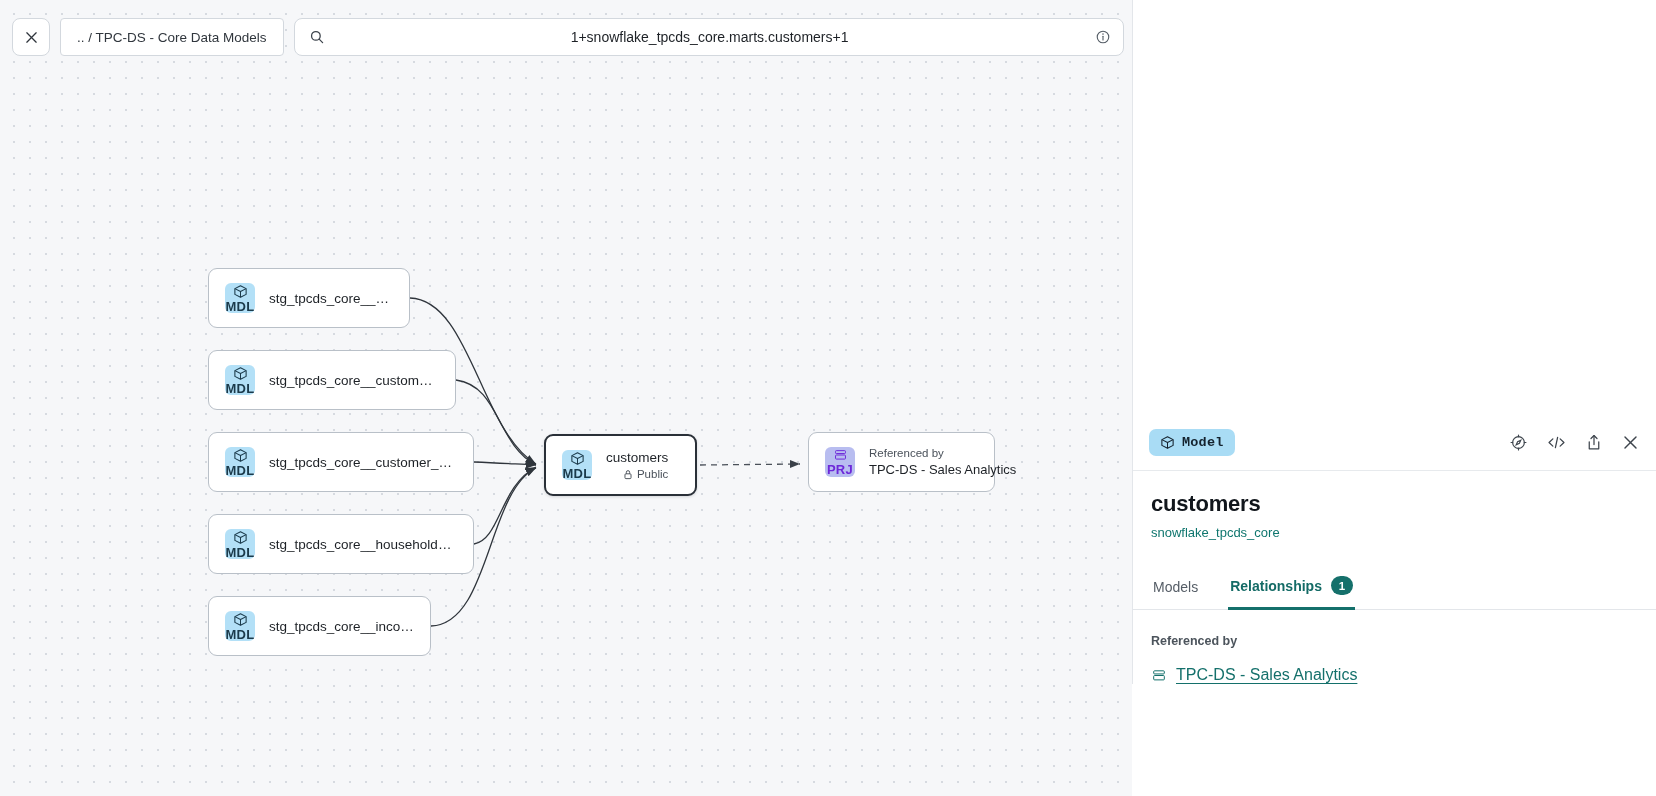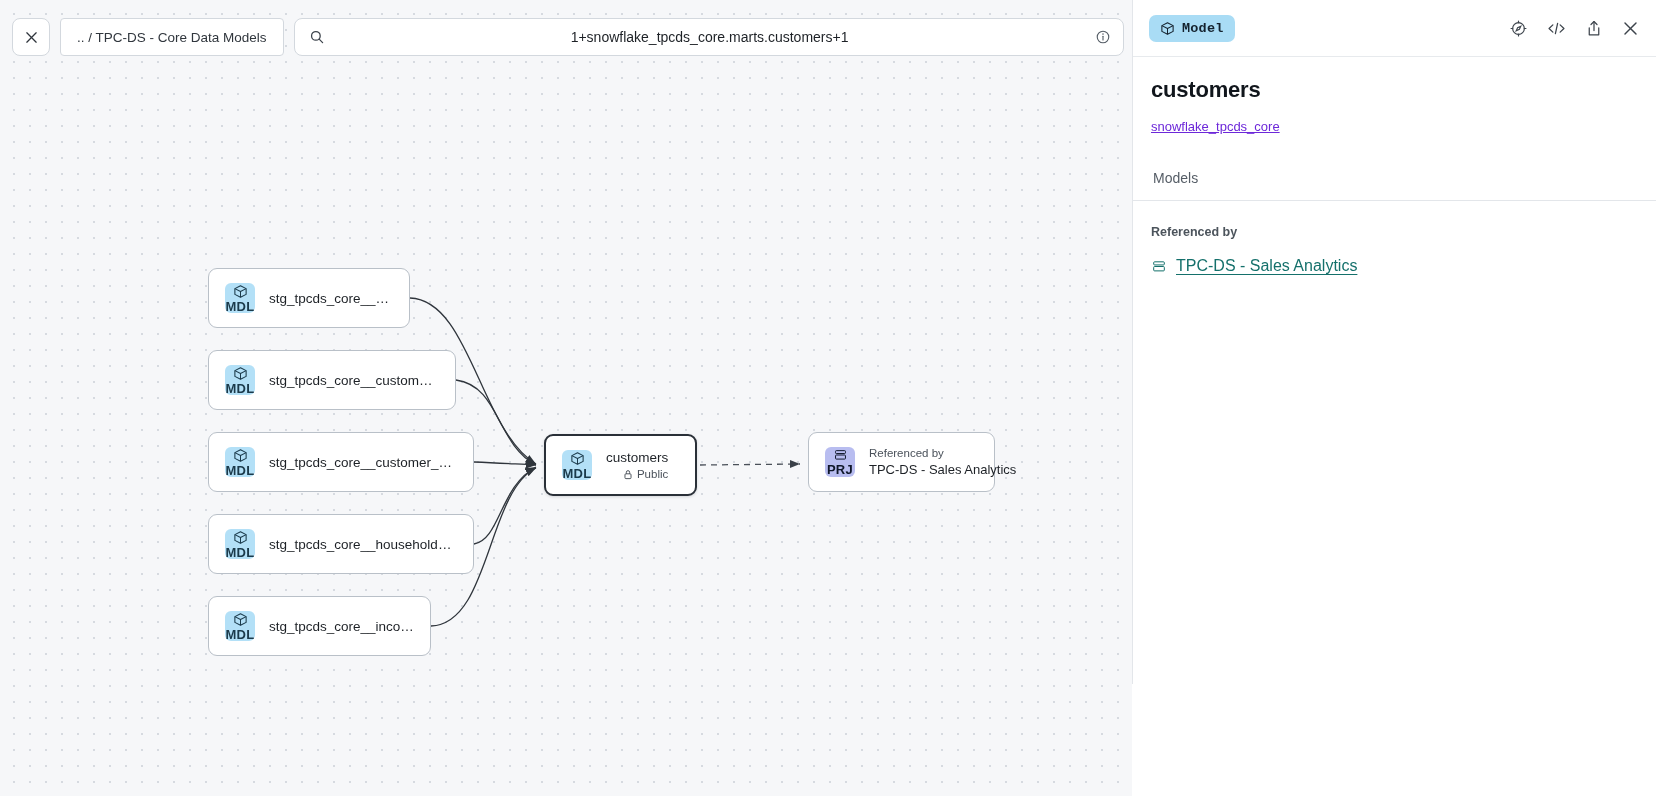--- a/index.html
+++ b/index.html
@@ -107,21 +107,21 @@
     width: 30px; height: 30px;
     border-radius: 6px;
     display: flex;
     flex-direction: column;
     align-items: center;
     justify-content: center;
     gap: 0px;
     line-height: 1;
   }
   .badge.mdl { background: #b3e0f7; color: #1b3a4b; }
-  .badge.prj { background: #b8bdf0; color: #0f172a; }
+  .badge.prj { background: #b8bdf0; color: #6d28d9; }
   .badge .b-text {
     font-family: "Liberation Sans", sans-serif;
     font-size: 13px;
     font-weight: 700;
     letter-spacing: .3px;
     margin-top: 1px;
   }
   .node-body { min-width: 0; display: flex; flex-direction: column; gap: 3px; }
   .node-title {
     font-size: 13.5px;
@@ -152,20 +152,21 @@
 
   
   .panel {
     position: relative;
     width: 524px;
     height: 684px;
     background: #ffffff;
     border-left: 1px solid #e3e6ea;
     display: flex;
     flex-direction: column;
+    justify-content: flex-end;
   }
   .panel-head {
     position: relative;
     height: 57px;
     border-bottom: 1px solid #e7eaed;
     display: flex;
     align-items: center;
     padding: 0 16px;
   }
   .type-chip {
@@ -199,24 +200,23 @@
     color: #3d444c;
   }
   .panel-title-wrap { padding: 20px 18px 0 18px; }
   .panel-title {
     font-size: 22px;
     font-weight: 700;
     color: #11161c;
     letter-spacing: -.2px;
   }
   .panel-sub {
-    margin-top: 16px;
+    margin-top: 8px;
     font-size: 13px;
-    color: #6d28d9;
-    text-decoration: underline;
+    color: #0f766e;
   }
   .tabs {
     margin-top: 26px;
     padding: 0 18px;
     display: flex;
     align-items: flex-end;
     gap: 28px;
     border-bottom: 1px solid #e3e6ea;
   }
   .tab {
@@ -459,20 +459,24 @@
 
     <div class="panel-title-wrap">
       <div class="panel-title">customers</div>
       <div class="panel-sub">snowflake_tpcds_core</div>
     </div>
 
     <div class="tabs">
       <div class="tab">
         <span>Models</span>
       </div>
+      <div class="tab active">
+        <span>Relationships</span>
+        <span class="tab-badge">1</span>
+      </div>
     </div>
 
     <div class="panel-section">
       <div class="section-label">Referenced by</div>
       <div class="ref-item">
         <svg width="16" height="15" viewBox="0 0 24 24" fill="none" stroke="#14706b" stroke-width="1.6" stroke-linejoin="round">
           <rect x="3.5" y="4.5" width="17" height="5" rx="1.4"></rect>
             <rect x="3.5" y="12" width="17" height="7" rx="1.4"></rect>
         </svg>
         <span class="ref-link">TPC-DS - Sales Analytics</span>

